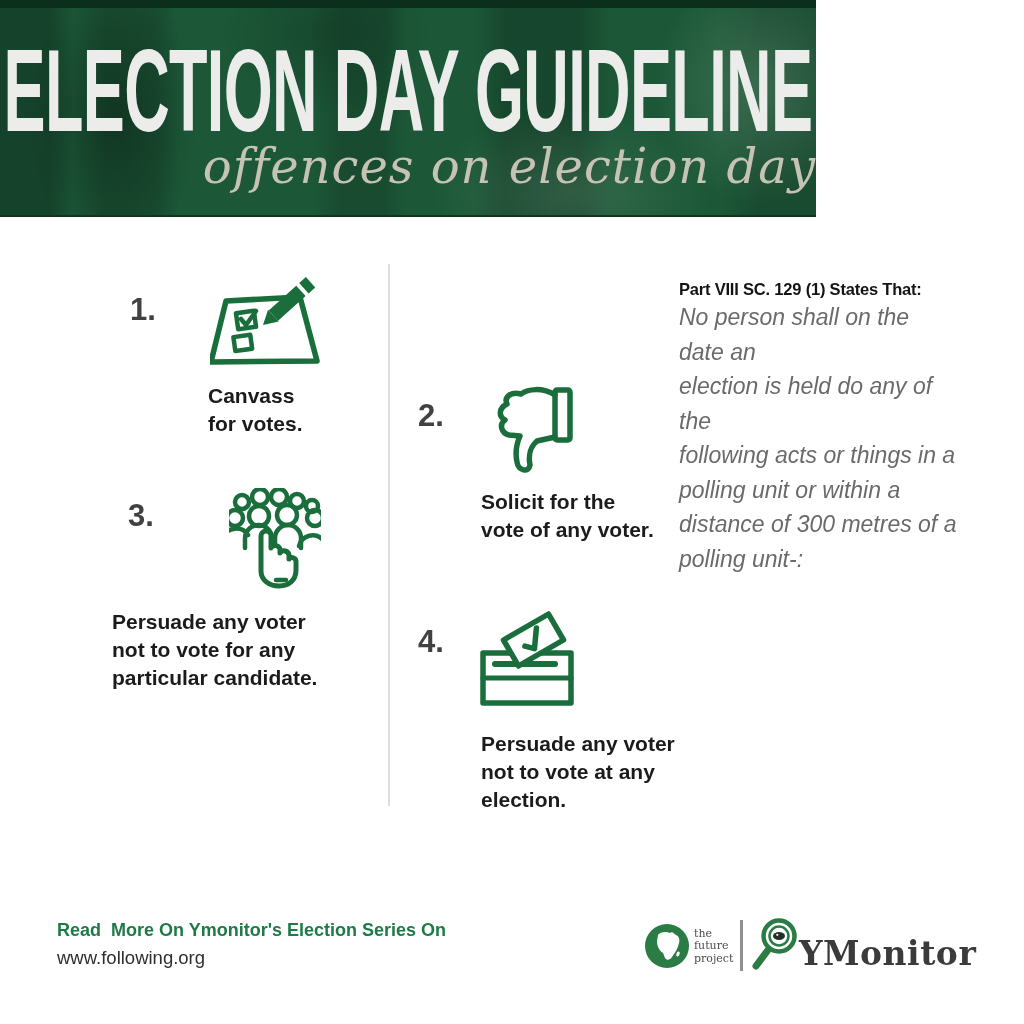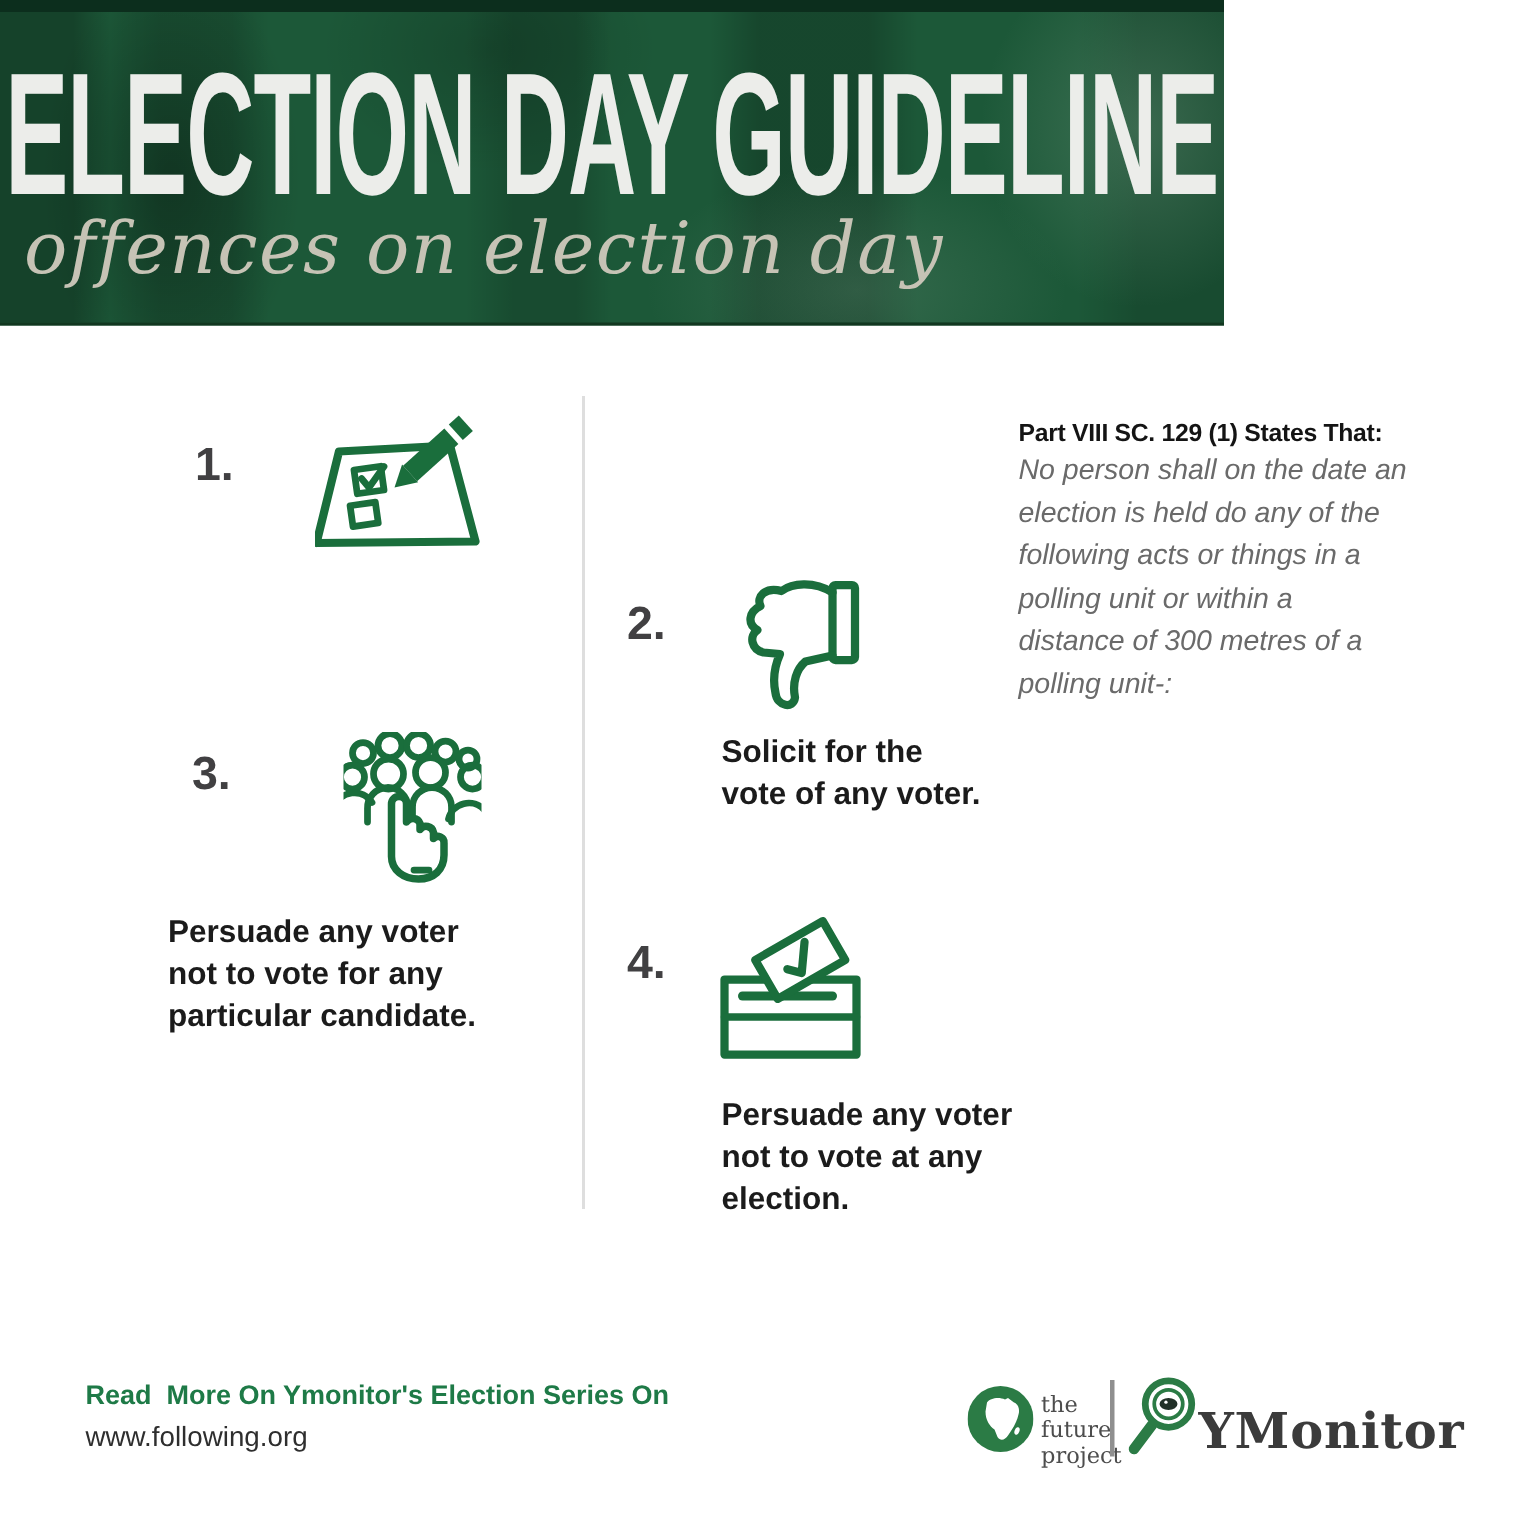--- a/index.html
+++ b/index.html
@@ -18,47 +18,47 @@
         rgba(0,0,0,0) 38%, rgba(0,0,0,0.15) 42%, rgba(0,0,0,0.15) 47%, rgba(0,0,0,0) 50%,
         rgba(0,0,0,0) 58%, rgba(0,0,0,0.20) 62%, rgba(0,0,0,0.20) 71%, rgba(0,0,0,0) 75%,
         rgba(0,0,0,0) 88%, rgba(0,0,0,0.15) 93%, rgba(0,0,0,0.15) 100%),
       #1c5838;
     border-bottom:2px solid #123720;}
   .header::before{content:"";position:absolute;left:0;top:0;width:100%;height:8px;background:#0c2e1d;}
   .title-wrap{position:absolute;left:0;right:0;top:32px;height:116px;
     display:flex;align-items:center;justify-content:center;}
   .title{font-weight:bold;font-size:100px;letter-spacing:-1px;color:#ecedea;
     transform:scale(0.63,1.16);white-space:nowrap;}
-  .subtitle-wrap{position:absolute;left:16px;right:0;top:138px;text-align:left;}
+  .subtitle-wrap{position:absolute;left:0;right:0;top:138px;text-align:right;}
   .subtitle{font-family:"DejaVu Serif",serif;font-style:italic;font-size:48px;
     color:#c6c3b5;letter-spacing:1px;}
 
   
   .vdivider{position:absolute;left:388px;top:264px;width:2px;height:542px;background:#dedede;}
 
   .num{position:absolute;font-size:31px;font-weight:bold;color:#414042;}
   .caption{position:absolute;font-size:21px;font-weight:bold;line-height:1.33;
     color:#1b1b1b;white-space:pre-line;}
   .icon svg{display:block;}
   .stroke{fill:none;stroke:#1a6e3c;stroke-linecap:round;stroke-linejoin:round;}
   .fillg{fill:#1a6e3c;stroke:none;}
 
   .legal-heading{position:absolute;left:679px;top:280px;width:290px;
     font-size:16.5px;font-weight:bold;color:#141414;letter-spacing:-0.2px;}
   .legal-body{position:absolute;left:679px;top:300px;width:280px;
-    font-size:19px;font-style:italic;color:#6a6a6a;line-height:1.5;white-space:pre-line;}
+    font-size:23px;font-style:italic;color:#6a6a6a;line-height:1.5;white-space:pre-line;}
 
   
   .read-more{position:absolute;left:57px;top:920px;font-size:18px;font-weight:bold;
     color:#1e7a47;white-space:pre-wrap;}
   .site-url{position:absolute;left:57px;top:947px;font-size:18.5px;color:#2e2e2e;}
 
   .africa-badge{position:absolute;left:645px;top:924px;width:44px;height:44px;}
   .tfp-text{position:absolute;left:694px;top:928px;font-family:"DejaVu Serif",serif;
-    font-size:15px;line-height:1.12;color:#4d4d4d;}
+    font-size:11px;line-height:1.12;color:#4d4d4d;}
   .logo-vbar{position:absolute;left:740px;top:920px;width:2.5px;height:51px;background:#8f8f8f;}
   .magnifier{position:absolute;left:751px;top:914px;}
   .brand-name{position:absolute;left:799px;top:922px;font-family:"DejaVu Serif",serif;
     font-weight:bold;font-size:33px;color:#3b3b3b;letter-spacing:0.5px;margin-top:12px;}
 </style>
 </head>
 <body>
 
 <div id="canvas">
 
@@ -84,20 +84,22 @@
       <g transform="rotate(-8 32 71)">
         <rect class="stroke" stroke-width="4.5" x="24" y="66" width="17" height="14"></rect>
       </g>
       <g transform="rotate(-42 53 55)">
         <polygon class="fillg" points="53,55 67,47 67,63"></polygon>
         <rect class="fillg" x="67" y="48" width="37" height="14"></rect>
         <rect class="fillg" x="108" y="48" width="9" height="14"></rect>
       </g>
     </svg>
   </div>
+  <div class="caption" style="left:208px;top:382px;width:170px;">Canvass
+for votes.</div>
 
   <div class="num" style="left:418px;top:398px;">2.</div>
   <div class="icon" style="position:absolute;left:482px;top:384px;">
     <svg width="92" height="96" viewBox="0 0 92 96">
       <rect class="stroke" stroke-width="5.5" x="73" y="6" width="15" height="50" rx="2"></rect>
       <path class="stroke" stroke-width="5.5" d="M73,11 C60,3 46,5 39,10 C28,7 22,14 25,20 C17,24 16,32 23,36 C17,40 19,49 27,51
            L38,52 C34,61 33,69 35,78 C36,87 47,89 48,81 C46,71 49,62 55,57 L73,53"></path>
     </svg>
   </div>
   <div class="caption" style="left:481px;top:488px;width:200px;">Solicit for the

